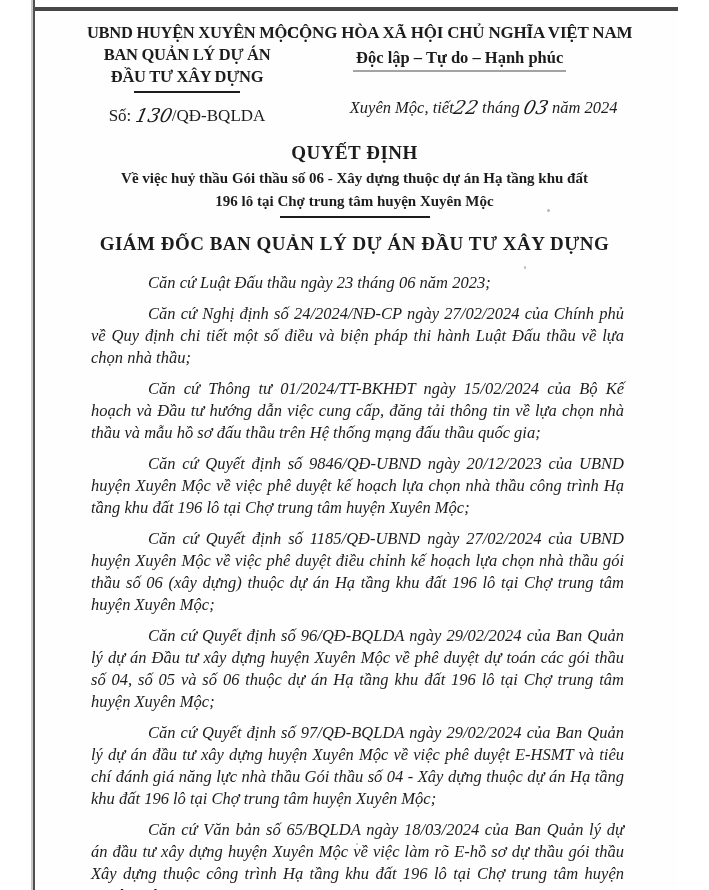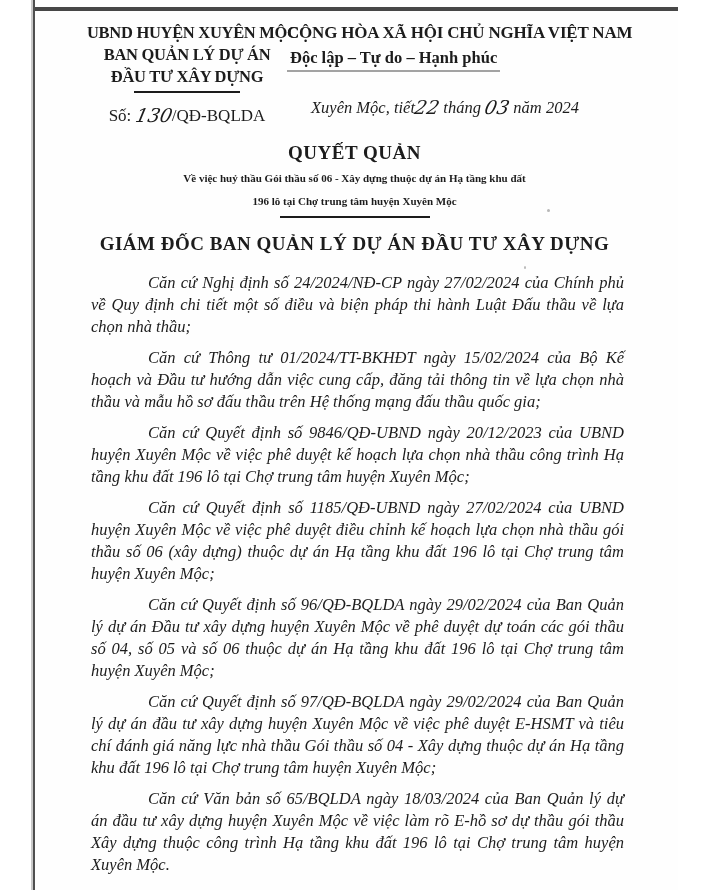--- a/index.html
+++ b/index.html
@@ -30,40 +30,40 @@
   .content { position: relative; padding-top: 22px; }
 
   
   .header-row { display: flex; justify-content: space-between; padding: 0 48px 0 56px; }
 
   .org-block { width: 200px; text-align: center; }
   .org-line { font-weight: bold; font-size: 16.5px; line-height: 22px; letter-spacing: -0.3px; white-space: nowrap; }
   .org-underline { width: 106px; height: 2px; background: #1c1c1c; margin: 3px auto 0; }
   .doc-number { margin-top: 12px; font-size: 17px; white-space: nowrap; }
 
-  .national-block { width: 360px; }
+  .national-block { width: 360px; text-align: center; }
   .national-line1 { font-weight: bold; font-size: 17px; line-height: 22px; letter-spacing: -0.2px; white-space: nowrap; }
   .motto { display: inline-block; font-weight: bold; font-size: 16.5px; line-height: 21px; margin-top: 3px; border-bottom: 2px solid #a3a3a3; padding: 0 3px 2px; white-space: nowrap; }
   .date-line { margin-top: 25px; font-style: italic; font-size: 16.5px; white-space: nowrap; transform: translateX(24px); }
 
   .handwritten {
     display: inline-block;
     font-family: "DejaVu Serif", serif;
     font-style: italic;
     font-size: 19px;
     line-height: 1;
     transform: skewX(-12deg);
     position: relative;
     top: 1px;
   }
 
   
   .title-block { margin-top: 15px; text-align: center; }
   .decision-title { font-weight: bold; font-size: 19px; letter-spacing: 0.5px; line-height: 24px; }
-  .decision-subtitle { font-weight: bold; font-size: 11px; line-height: 23px; margin-top: 2px; }
+  .decision-subtitle { font-weight: bold; font-size: 15px; line-height: 23px; margin-top: 2px; }
   .subtitle-underline { width: 150px; height: 2px; background: #1c1c1c; margin: 3px auto 0; }
   .authority-title { font-weight: bold; font-size: 19px; letter-spacing: 0.5px; margin-top: 14px; line-height: 24px; }
 
   
   .legal-basis { margin: 16px 54px 0 60px; }
   .legal-basis p {
     font-style: italic;
     font-size: 16.5px;
     line-height: 22px;
     text-align: justify;
@@ -95,30 +95,31 @@
       </div>
 
       <div class="national-block">
         <div class="national-line1">CỘNG HÒA XÃ HỘI CHỦ NGHĨA VIỆT NAM</div>
         <div class="motto">Độc lập – Tự do – Hạnh phúc</div>
         <div class="date-line"><span>Xuyên Mộc, tiết</span><span class="handwritten">22</span> <span>tháng</span> <span class="handwritten">03</span> <span>năm 2024</span></div>
       </div>
     </div>
 
     <div class="title-block">
-      <div class="decision-title">QUYẾT QUẢN</div>
+      <div class="decision-title">QUYẾT ĐỊNH</div>
       <div class="decision-subtitle">
         <span>Về việc huỷ thầu Gói thầu số 06 - Xây dựng thuộc dự án Hạ tầng khu đất</span><br>
         <span>196 lô tại Chợ trung tâm huyện Xuyên Mộc</span>
       </div>
       <div class="subtitle-underline"></div>
       <div class="authority-title">GIÁM ĐỐC BAN QUẢN LÝ DỰ ÁN ĐẦU TƯ XÂY DỰNG</div>
     </div>
 
     <div class="legal-basis">
+      <p>Căn cứ Luật Đấu thầu ngày 23 tháng 06 năm 2023;</p>
       <p>Căn cứ Nghị định số 24/2024/NĐ-CP ngày 27/02/2024 của Chính phủ về Quy định chi tiết một số điều và biện pháp thi hành Luật Đấu thầu về lựa chọn nhà thầu;</p>
       <p>Căn cứ Thông tư 01/2024/TT-BKHĐT ngày 15/02/2024 của Bộ Kế hoạch và Đầu tư hướng dẫn việc cung cấp, đăng tải thông tin về lựa chọn nhà thầu và mẫu hồ sơ đấu thầu trên Hệ thống mạng đấu thầu quốc gia;</p>
       <p>Căn cứ Quyết định số 9846/QĐ-UBND ngày 20/12/2023 của UBND huyện Xuyên Mộc về việc phê duyệt kế hoạch lựa chọn nhà thầu công trình Hạ tầng khu đất 196 lô tại Chợ trung tâm huyện Xuyên Mộc;</p>
       <p>Căn cứ Quyết định số 1185/QĐ-UBND ngày 27/02/2024 của UBND huyện Xuyên Mộc về việc phê duyệt điều chỉnh kế hoạch lựa chọn nhà thầu gói thầu số 06 (xây dựng) thuộc dự án Hạ tầng khu đất 196 lô tại Chợ trung tâm huyện Xuyên Mộc;</p>
       <p>Căn cứ Quyết định số 96/QĐ-BQLDA ngày 29/02/2024 của Ban Quản lý dự án Đầu tư xây dựng huyện Xuyên Mộc về phê duyệt dự toán các gói thầu số 04, số 05 và số 06 thuộc dự án Hạ tầng khu đất 196 lô tại Chợ trung tâm huyện Xuyên Mộc;</p>
       <p>Căn cứ Quyết định số 97/QĐ-BQLDA ngày 29/02/2024 của Ban Quản lý dự án đầu tư xây dựng huyện Xuyên Mộc về việc phê duyệt E-HSMT và tiêu chí đánh giá năng lực nhà thầu Gói thầu số 04 - Xây dựng thuộc dự án Hạ tầng khu đất 196 lô tại Chợ trung tâm huyện Xuyên Mộc;</p>
       <p>Căn cứ Văn bản số 65/BQLDA ngày 18/03/2024 của Ban Quản lý dự án đầu tư xây dựng huyện Xuyên Mộc về việc làm rõ E-hồ sơ dự thầu gói thầu Xây dựng thuộc công trình Hạ tầng khu đất 196 lô tại Chợ trung tâm huyện Xuyên Mộc.</p>
     </div>
 
   </div>

